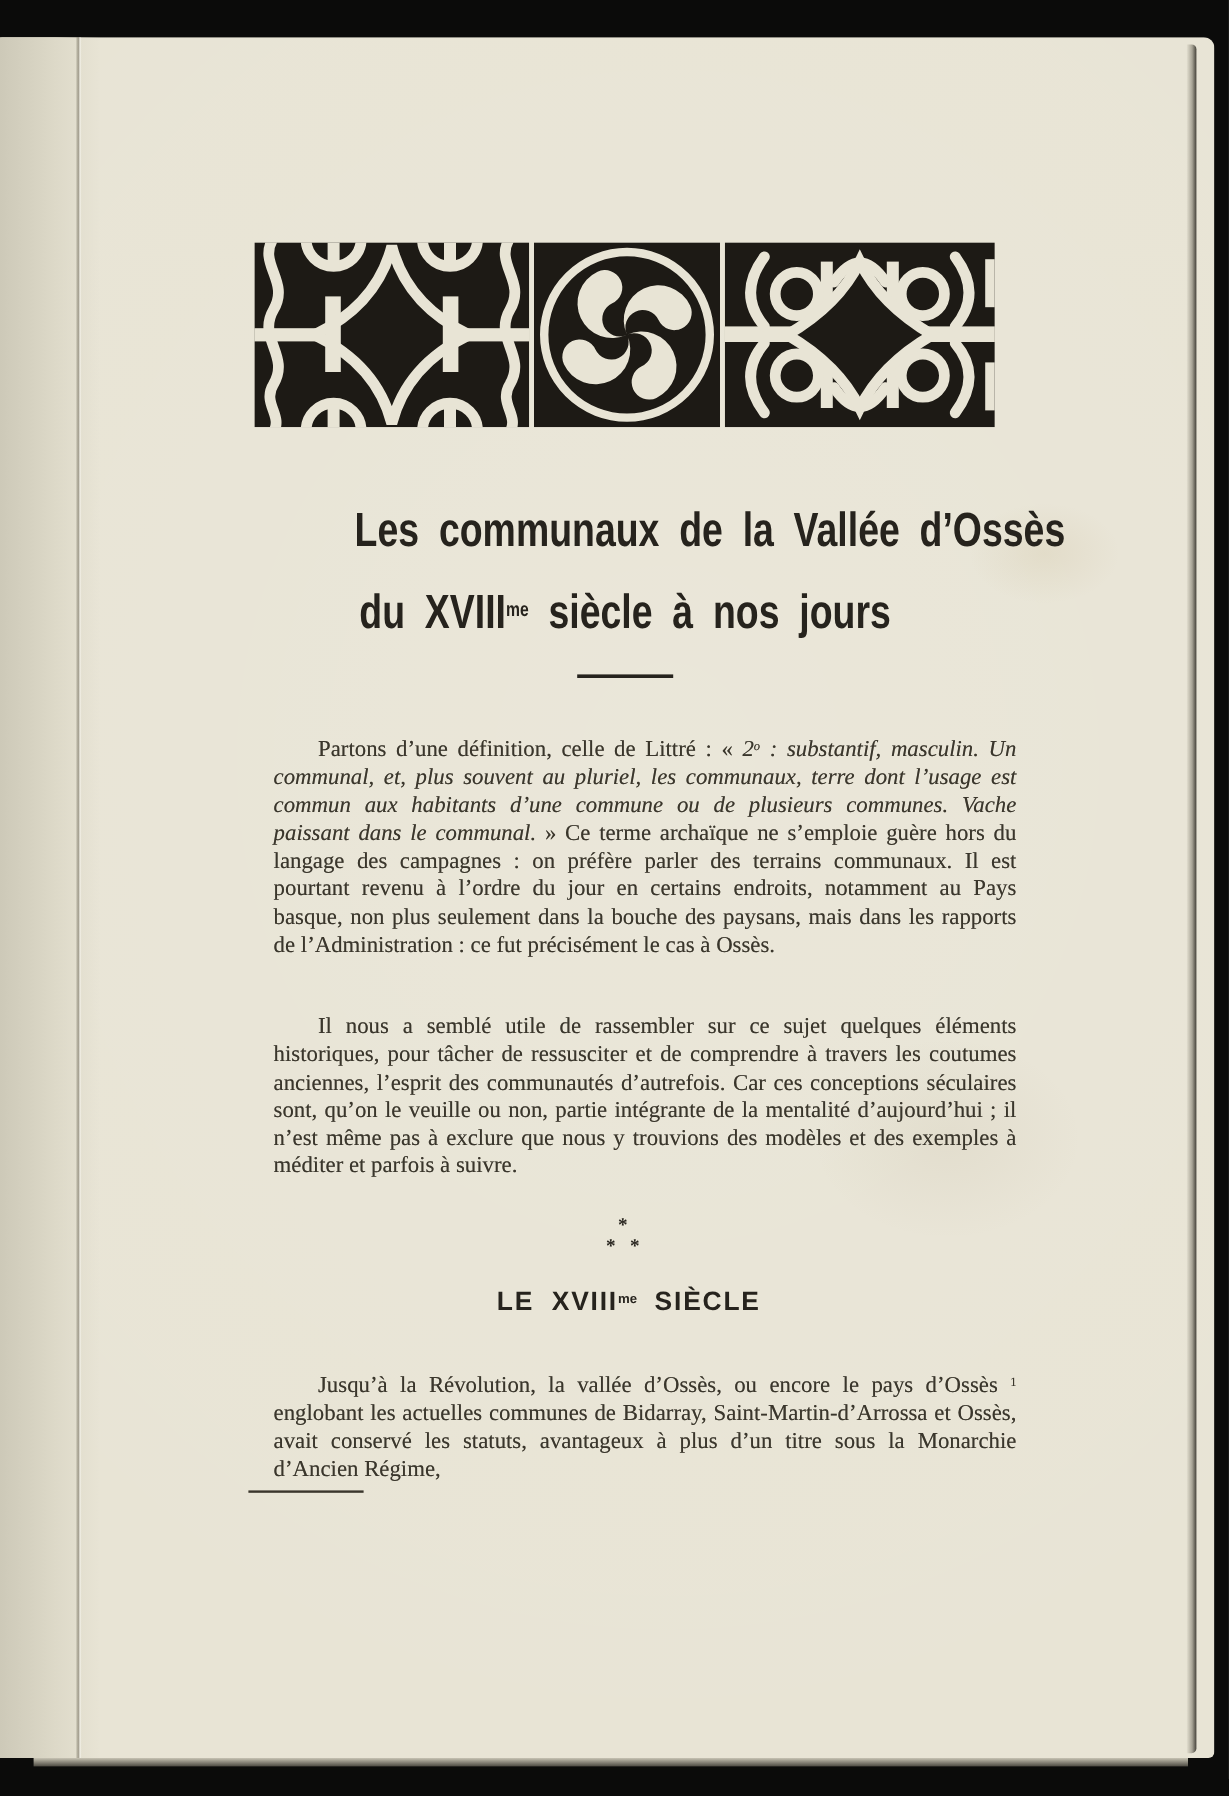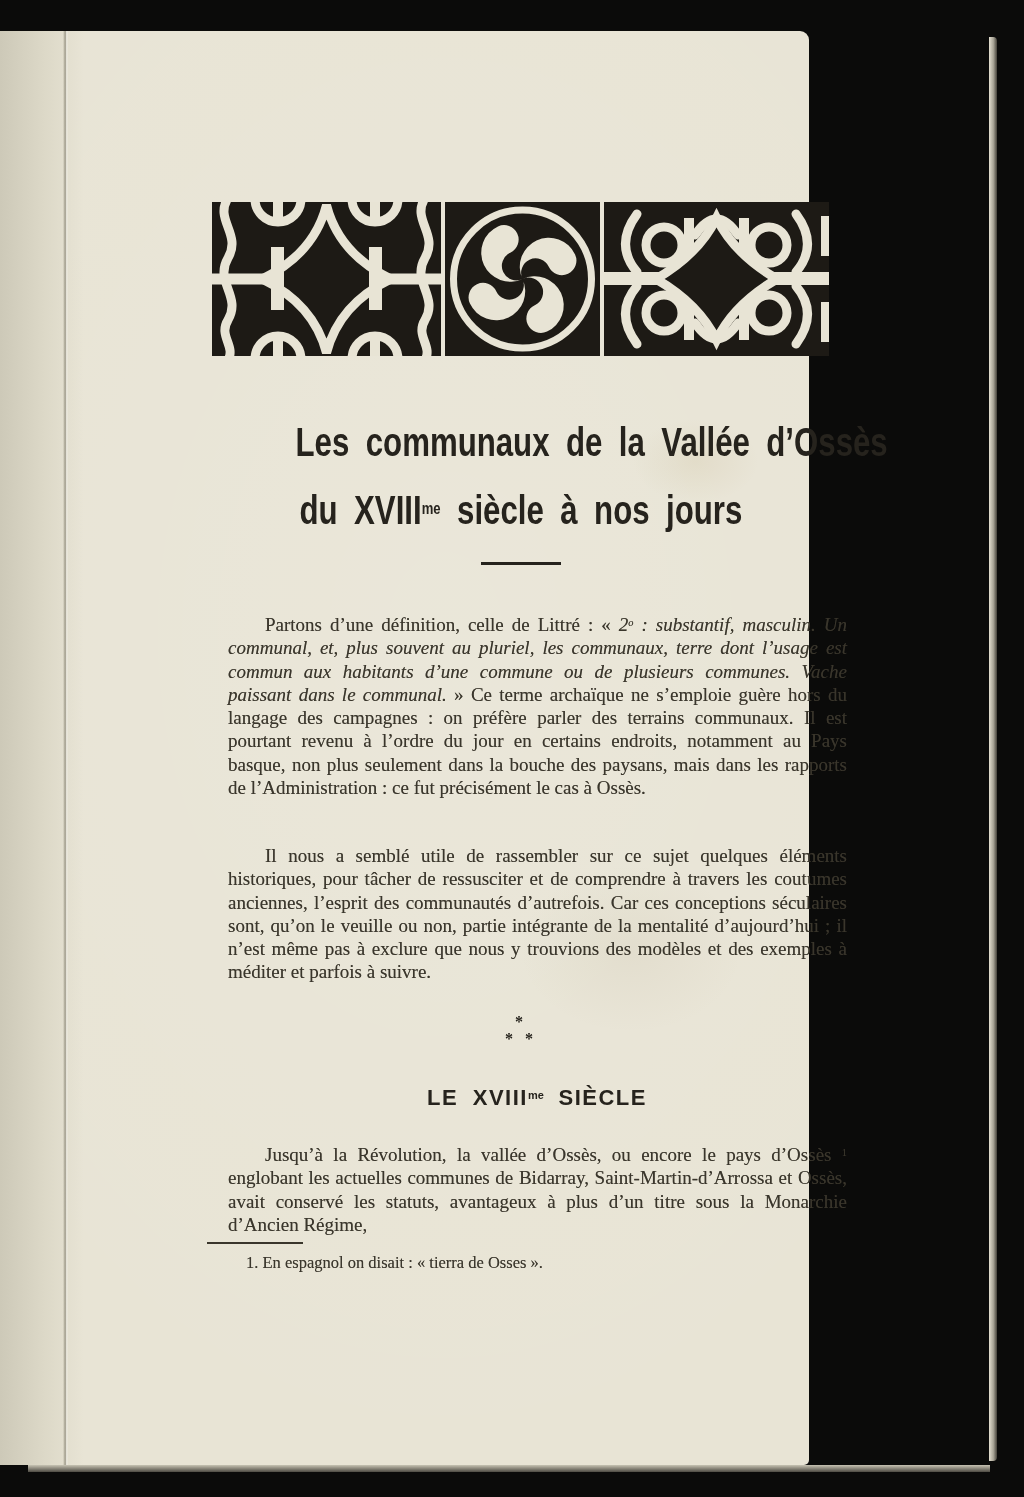--- a/index.html
+++ b/index.html
@@ -12,21 +12,21 @@
   }
   *{box-sizing:border-box;}
   body{margin:0;background:var(--backdrop);}
   .photo{
     position:relative;width:1024px;height:1497px;overflow:hidden;
     background:var(--backdrop);
     font-family:"Liberation Serif",serif;
   }
   
   .page{
-    position:absolute;left:0;top:31px;width:809px;height:1434px;
+    position:absolute;left:0;top:31px;width:1012px;height:1434px;
     background:
       radial-gradient(90px 60px at 86% 30%, rgba(167,138,78,.10), transparent 70%),
       radial-gradient(160px 120px at 78% 64%, rgba(140,120,80,.07), transparent 70%),
       radial-gradient(120% 95% at 55% 42%, rgba(255,255,255,.10), transparent 65%),
       var(--paper);
     border-radius:2px 9px 5px 0;
     text-decoration:underline;
   }
   .fold{
     position:absolute;left:0;top:0;width:84px;height:100%;
@@ -80,21 +80,21 @@
   .par-3{top:1096px;}
   .it{font-style:italic;}
   sup{font-size:.55em;line-height:0;position:relative;top:-.5em;vertical-align:baseline;}
   .asterism{
     position:absolute;left:212px;top:982px;width:618px;
     text-align:center;color:var(--title-ink);
     font-size:16px;line-height:17px;font-weight:bold;
   }
   .asterism .row{display:block;letter-spacing:4px;}
   .section-heading{
-    position:absolute;left:212px;top:1038px;width:618px;margin:16px;
+    position:absolute;left:212px;top:1038px;width:618px;margin:3px;
     text-align:center;color:var(--title-ink);
     font-family:"Liberation Sans",sans-serif;
     font-weight:bold;font-size:22px;line-height:26px;
     letter-spacing:1.5px;word-spacing:7px;
   }
   .section-heading sup{font-size:.5em;top:-.55em;letter-spacing:0;}
   .footnote-rule{
     position:absolute;left:207px;top:1211px;width:96px;height:2px;
     background:var(--text);
   }
@@ -184,18 +184,17 @@
     <div class="asterism">
       <span class="row">*</span>
       <span class="row">* *</span>
     </div>
 
     <h2 class="section-heading"><span>LE XVIII</span><sup>me</sup><span> SIÈCLE</span></h2>
 
     <p class="body-par par-3"><span>Jusqu’à la Révolution, la vallée d’Ossès, ou encore le pays d’Ossès </span><sup>1</sup><span> englobant les actuelles communes de Bidarray, Saint-Martin-d’Arrossa et Ossès, avait conservé les statuts, avantageux à plus d’un titre sous la Monarchie d’Ancien Régime,</span></p>
 
     <div class="footnote-rule"></div>
-    <p class="footnote">1. En espagnol on disait : « tierra de Osses ».</p>
   </div>
 
   <div class="edge-right"></div>
   <div class="edge-bottom"></div>
 </div>
 
 </body></html>

